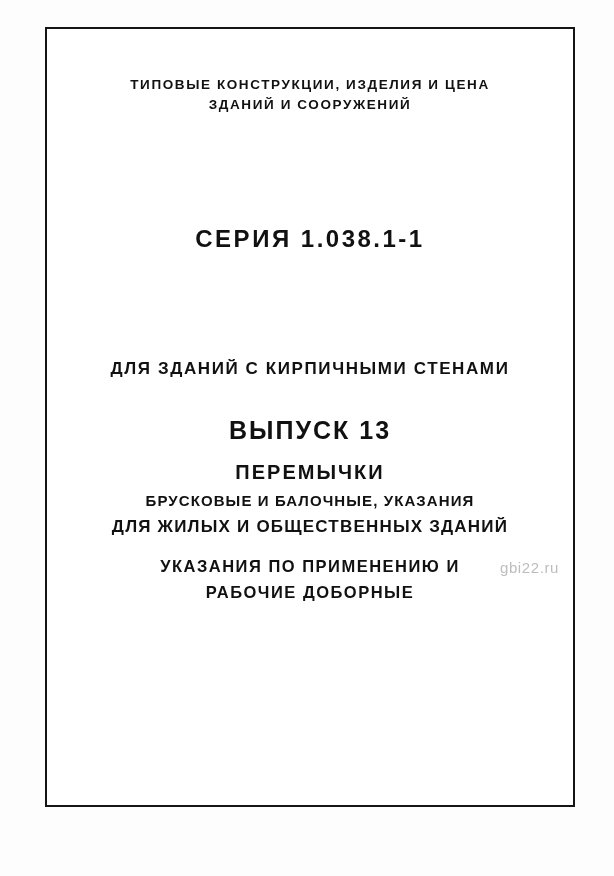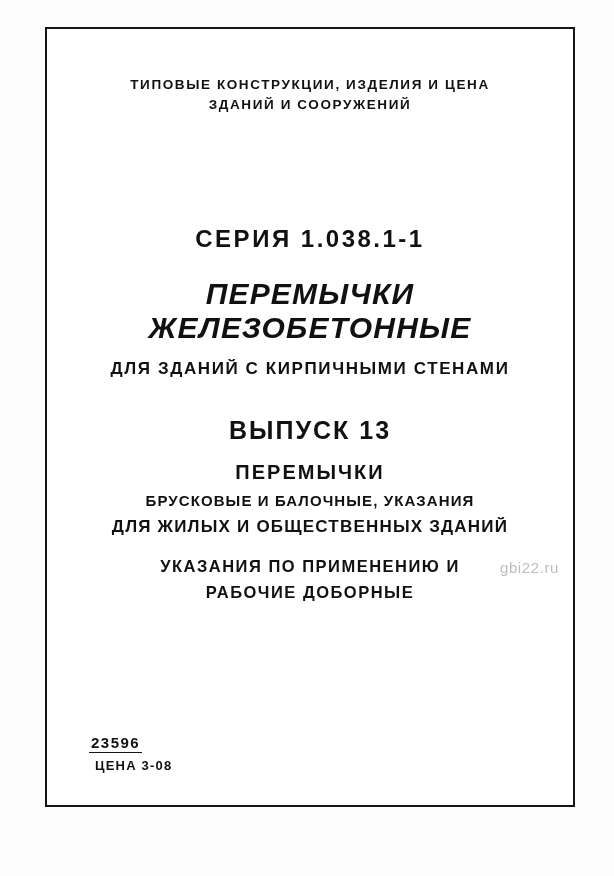--- a/index.html
+++ b/index.html
@@ -190,36 +190,31 @@
   <div class="cover-frame">
     <div class="inner">
 
       <div class="header-block">
         <div class="header-line">ТИПОВЫЕ КОНСТРУКЦИИ, ИЗДЕЛИЯ И ЦЕНА</div>
         <div class="header-line">ЗДАНИЙ И СООРУЖЕНИЙ</div>
       </div>
 
       <div class="series-line">СЕРИЯ 1.038.1-1</div>
 
-      <div class="main-title">ПЕРЕМЫЧКИ ЖЕЛЕЗОБЕТОННЫЕ</div>
 
       <div class="subtitle">ДЛЯ ЗДАНИЙ С КИРПИЧНЫМИ СТЕНАМИ</div>
 
       <div class="issue-line">ВЫПУСК 13</div>
 
       <div class="detail-block">
         <div class="detail-1">ПЕРЕМЫЧКИ</div>
         <div class="detail-2">БРУСКОВЫЕ И БАЛОЧНЫЕ, УКАЗАНИЯ</div>
         <div class="detail-3">ДЛЯ ЖИЛЫХ И ОБЩЕСТВЕННЫХ ЗДАНИЙ</div>
         <div class="detail-4">УКАЗАНИЯ ПО ПРИМЕНЕНИЮ И</div>
         <div class="detail-4">РАБОЧИЕ ДОБОРНЫЕ</div>
       </div>
 
       <div class="watermark">gbi22.ru</div>
 
-      <div class="code-block">
-        <div class="code-number">23596</div>
-        <div class="code-price">ЦЕНА 3-08</div>
-      </div>
 
     </div>
   </div>
 </div>
 
 </body></html>

